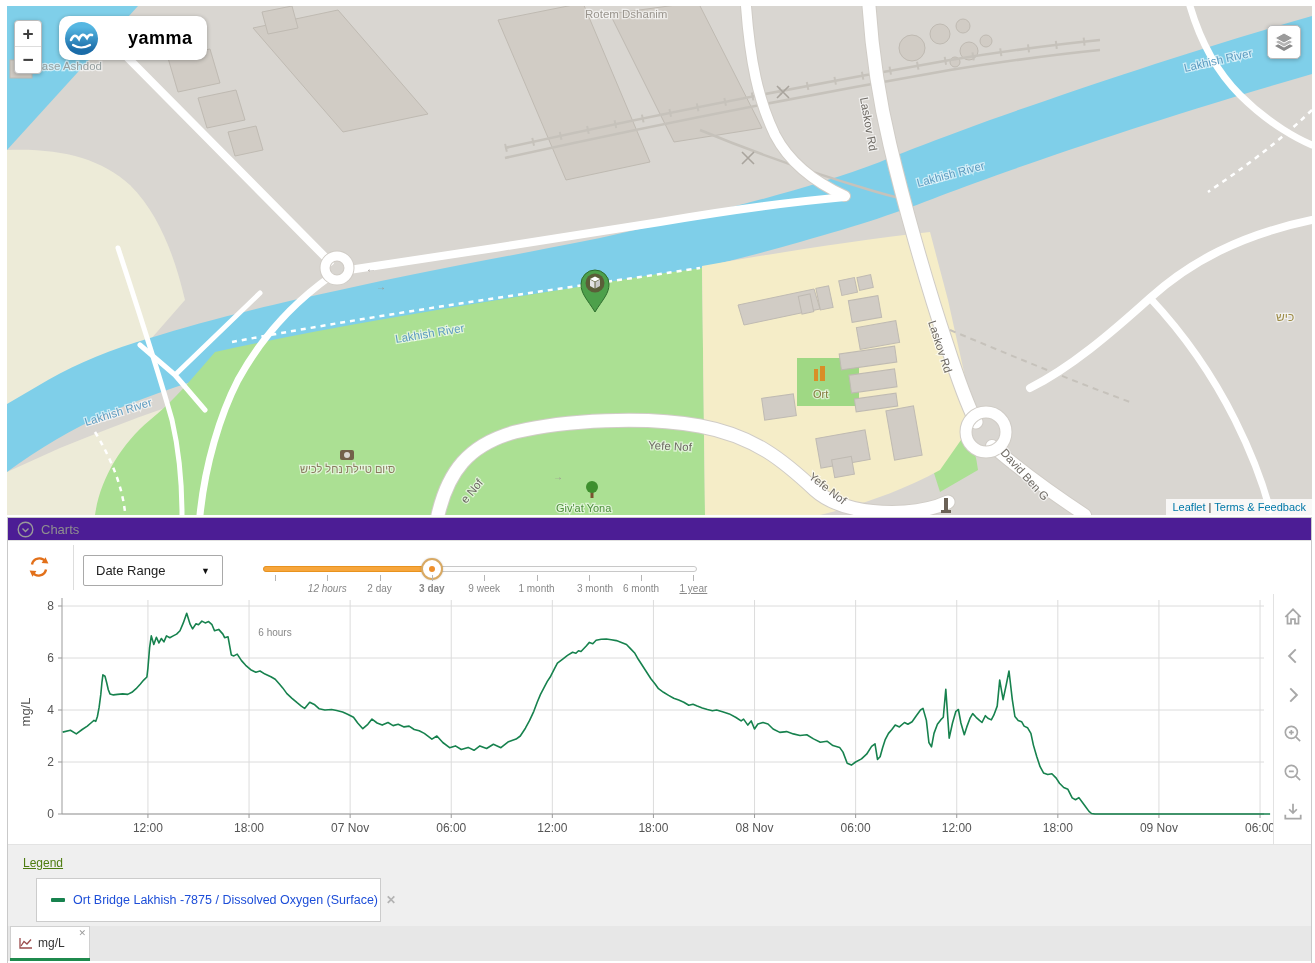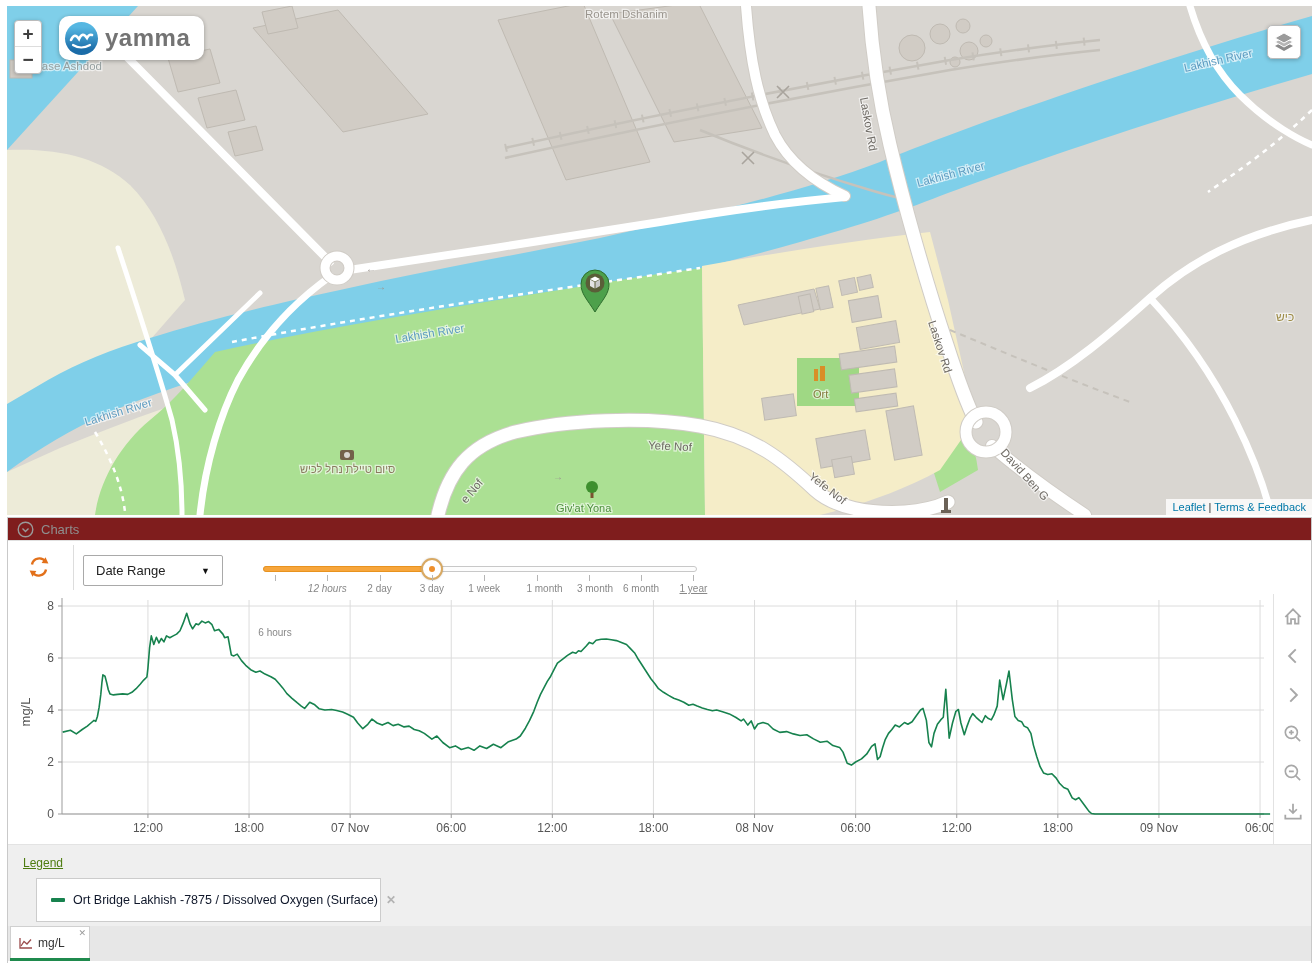--- a/index.html
+++ b/index.html
@@ -12,30 +12,30 @@
   .leaflet-ctl { position:absolute; background:#fff; border:1px solid #bbb; border-radius:4px;
                  box-shadow:0 1px 4px rgba(0,0,0,.25); }
   #zoom-ctl { left:7px; top:14px; width:28px; }
   #zoom-ctl div { width:26px; height:26px; text-align:center; line-height:25px; font-size:19px;
                   font-weight:bold; color:#404040; cursor:pointer; }
   #zoom-ctl div:first-child { border-bottom:1px solid #ddd; }
   #brand-badge { position:absolute; left:52px; top:10px; height:44px; background:#fff; border-radius:10px;
                  box-shadow:0 1px 4px rgba(0,0,0,.3); display:flex; align-items:center; padding:0 14px 0 6px; }
   #brand-badge .bubble { width:33px; height:33px; border-radius:50%;
                  background:linear-gradient(#56b7e2 15%, #1b6ca8 85%); margin-right:7px; position:relative; }
-  #brand-badge .brand-text { font-size:24px; font-weight:bold; color:#737373; letter-spacing:.5px; }
+  #brand-badge .brand-text { font-size:18px; font-weight:bold; color:#000000; letter-spacing:.5px;margin-left:23px; }
   #layers-ctl { right:11px; top:19px; width:34px; height:34px; border-radius:5px;
                 display:flex; align-items:center; justify-content:center; }
   #attribution { position:absolute; right:0; bottom:0; background:rgba(255,255,255,.8);
                  font-size:11px; padding:2px 6px; color:#333; }
   #attribution a { color:#0078A8; cursor:pointer; }
 
   
   #charts-panel { margin-top:2px; width:1305px; border:1px solid #c9c9c9; border-bottom:none; background:#fff; }
-  #panel-header { height:23px; background:#7f1d1d; border-bottom:1px solid #e0e0e0;
+  #panel-header { height:23px; background:#4c1d95; border-bottom:1px solid #e0e0e0;
                   display:flex; align-items:center; color:#8f8f8f; font-size:13px; }
   #panel-header svg { margin:0 7px 0 9px; }
   #controls-row { position:relative; height:53px; background:#fff; }
   #refresh-btn { position:absolute; left:20px; top:15px; width:22px; height:22px; cursor:pointer; }
   #ctl-sep { position:absolute; left:65px; top:4px; height:45px; width:1px; background:#ddd; }
   #date-range { position:absolute; left:75px; top:14px; width:140px; height:31px; border:1px solid #a9a9a9;
                 border-radius:2px; background:#fff; display:flex; align-items:center; justify-content:space-between;
                 padding:0 12px; font-size:13px; color:#222; cursor:pointer; }
   #date-range .caret { font-size:9px; color:#111; }
   #slider { position:absolute; left:255px; top:10px; width:440px; height:42px; }
@@ -51,21 +51,21 @@
   #chart-zone { display:flex; height:250px; }
   #chart-svg { display:block; }
   #chart-toolbar { width:38px; border-left:1px solid #e2e2e2; display:flex; flex-direction:column;
                    align-items:center; padding-top:12px; gap:17px; }
   #chart-toolbar .tb { width:22px; height:22px; cursor:pointer; }
   #legend-zone { height:82px; background:#efefef; border-top:1px solid #e3e3e3; padding:8px 0 0 15px; }
   #legend-title { font-size:12px; color:#4d7c0f; text-decoration:underline; }
   .legend-item { margin:7px 0 0 13px; width:345px; height:44px; background:#fff; border:1px solid #ccc;
                  display:inline-flex; align-items:center; padding:0 10px 0 14px; }
   .legend-item .swatch { width:14px; height:4px; border-radius:1px; margin-right:8px; flex:none; }
-  .legend-item .ltext { font-size:12.5px; color:#0f172a; white-space:nowrap;text-align:center; }
+  .legend-item .ltext { font-size:12.5px; color:#1d4ed8; white-space:nowrap;text-align:center; }
   .legend-item .lclose { margin-left:8px; color:#b3b3b3; font-size:12px; font-weight:bold; cursor:pointer; }
   #tab-row { height:37px; background:#e7e7e7; position:relative; }
   .chart-tab { position:relative; float:left; margin-left:2px; width:80px; height:33px; background:#fff;
                border:1px solid #d0d0d0; border-bottom:none; display:flex; align-items:center; padding-left:7px;
                cursor:pointer; }
   .chart-tab .bar { position:absolute; left:-1px; right:-1px; bottom:-2px; height:3px; background:#1f8a4d; }
   .chart-tab .tlabel { font-size:12px; color:#333; margin-left:5px; }
   .chart-tab .tclose { position:absolute; top:1px; right:3px; font-size:9px; color:#9a9a9a; }
   #tab-row-bottom { position:absolute; left:0; right:0; bottom:0; height:2px; background:#fff; }
 </style>
@@ -273,25 +273,25 @@
         <div class="handle" style="left: 157.9px;">
             <i></i>
           </div>
       <div class="stop-tick" style="left: 12px;"></div>
           <div class="stop-label" style="left: 12px; margin-top: 44px;">6 hours</div>
           <div class="stop-tick" style="left: 64.3px;"></div>
           <div class="stop-label" style="left: 64.3px; font-style: italic;">12 hours</div>
           <div class="stop-tick" style="left: 116.6px;"></div>
           <div class="stop-label" style="left: 116.6px;">2 day</div>
           <div class="stop-tick" style="left: 168.9px;"></div>
-          <div class="stop-label" style="left: 168.9px;">3 day</div>
+          <div class="stop-label" style="left: 168.9px; font-weight: bold;">3 day</div>
           <div class="stop-tick" style="left: 221.2px;"></div>
-          <div class="stop-label" style="left: 221.2px;">1 week</div>
+          <div class="stop-label" style="left: 221.2px;">9 week</div>
           <div class="stop-tick" style="left: 273.5px;"></div>
-          <div class="stop-label" style="left: 273.5px; margin-left: 8px;">1 month</div>
+          <div class="stop-label" style="left: 273.5px;">1 month</div>
           <div class="stop-tick" style="left: 325.8px;"></div>
           <div class="stop-label" style="left: 332px;">3 month</div>
           <div class="stop-tick" style="left: 378.1px;"></div>
           <div class="stop-label" style="left: 378.1px;">6 month</div>
           <div class="stop-tick" style="left: 430.4px;"></div>
           <div class="stop-label" style="left: 430.4px; text-decoration: underline;">1 year</div>
         </div>
     </div>
 
     <div id="chart-zone">

